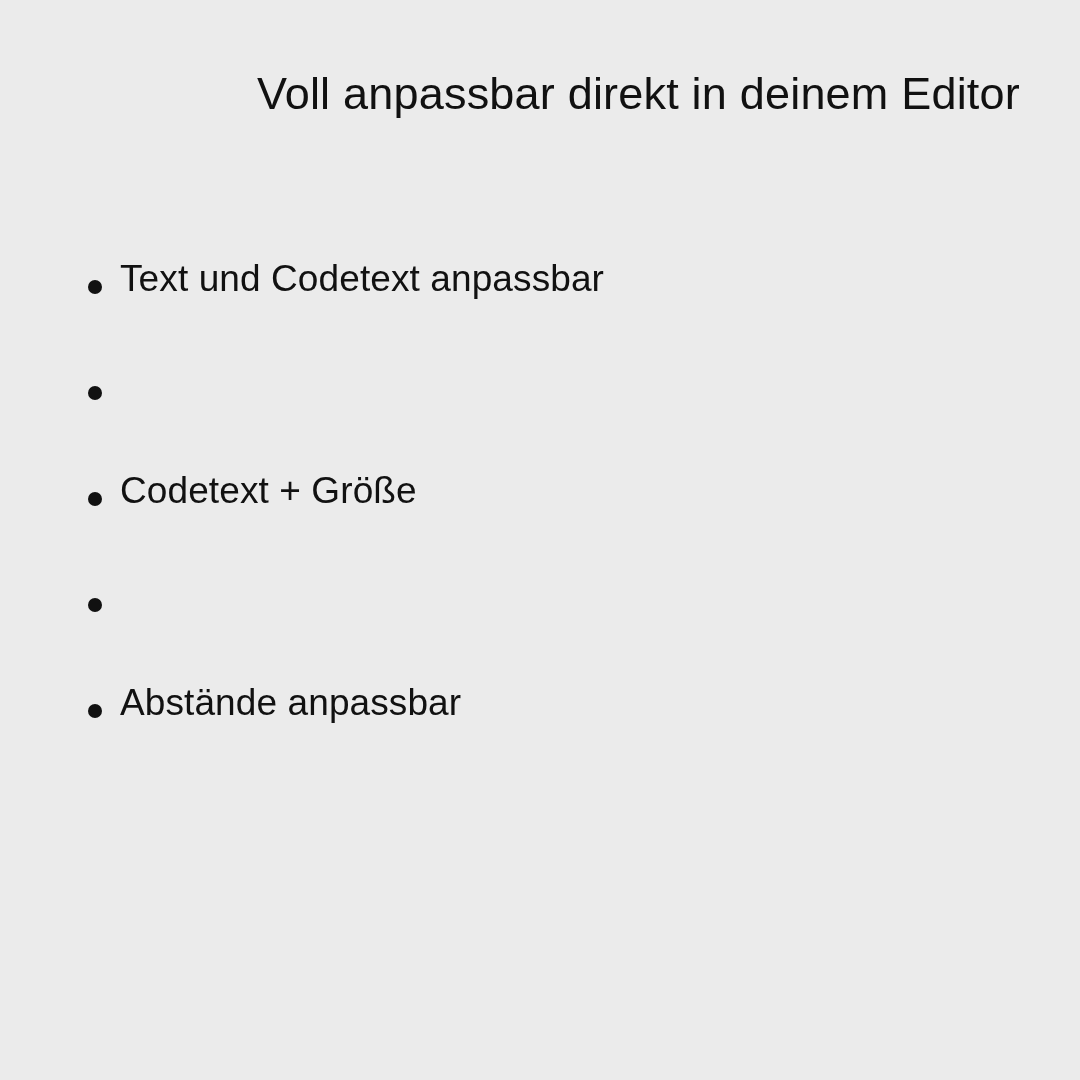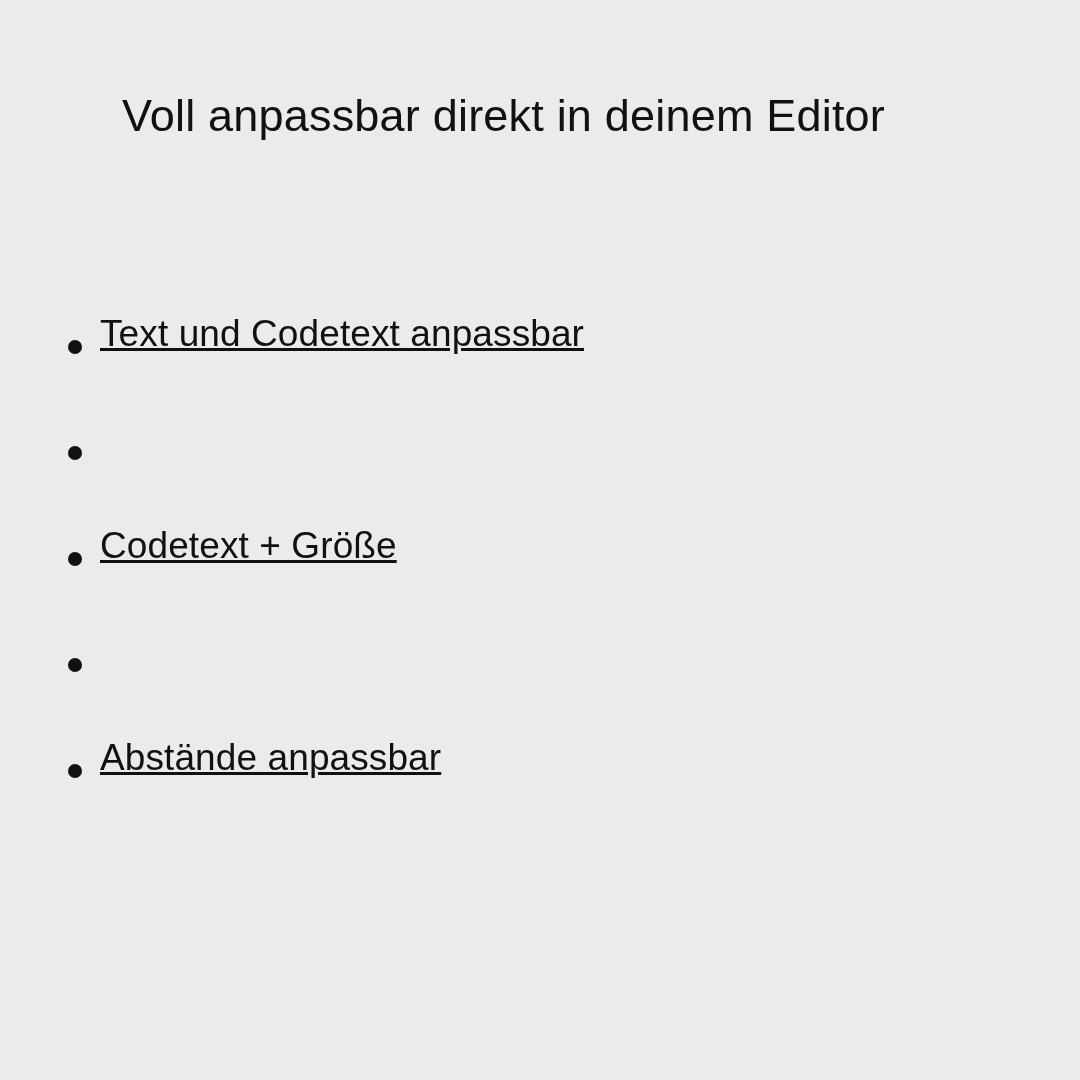--- a/index.html
+++ b/index.html
@@ -19,41 +19,41 @@
     position: relative;
     width: 1080px;
     height: 1080px;
     box-sizing: border-box;
     background: #ebebeb;
     display: flex;
     flex-direction: column;
   }
   .headline {
     margin: 0;
-    padding: 88px 60px 0 122px;
+    padding: 66px 60px 0 122px;
     font-size: 45px;
     font-weight: 400;
     line-height: 1.25;
     letter-spacing: 0.2px;
     color: #111111;
     white-space: nowrap;
+    text-align: right;
   }
   .feature-list {
     list-style: none;
     margin: 0;
     padding: 104px 0 0 0;
     display: flex;
     flex-direction: column;
   }
   .feature-item {
     display: flex;
-    align-items: flex-end;
-    padding: 0 60px 0 68px;
+    align-items: center;
+    padding: 0 60px 0 88px;
     height: 106px;
-    text-decoration: underline;
   }
   .bullet {
     flex: 0 0 auto;
     width: 14px;
     height: 14px;
     border-radius: 50%;
     background: #111111;
     margin-top: 16px;
     margin-right: 18px;
   }

